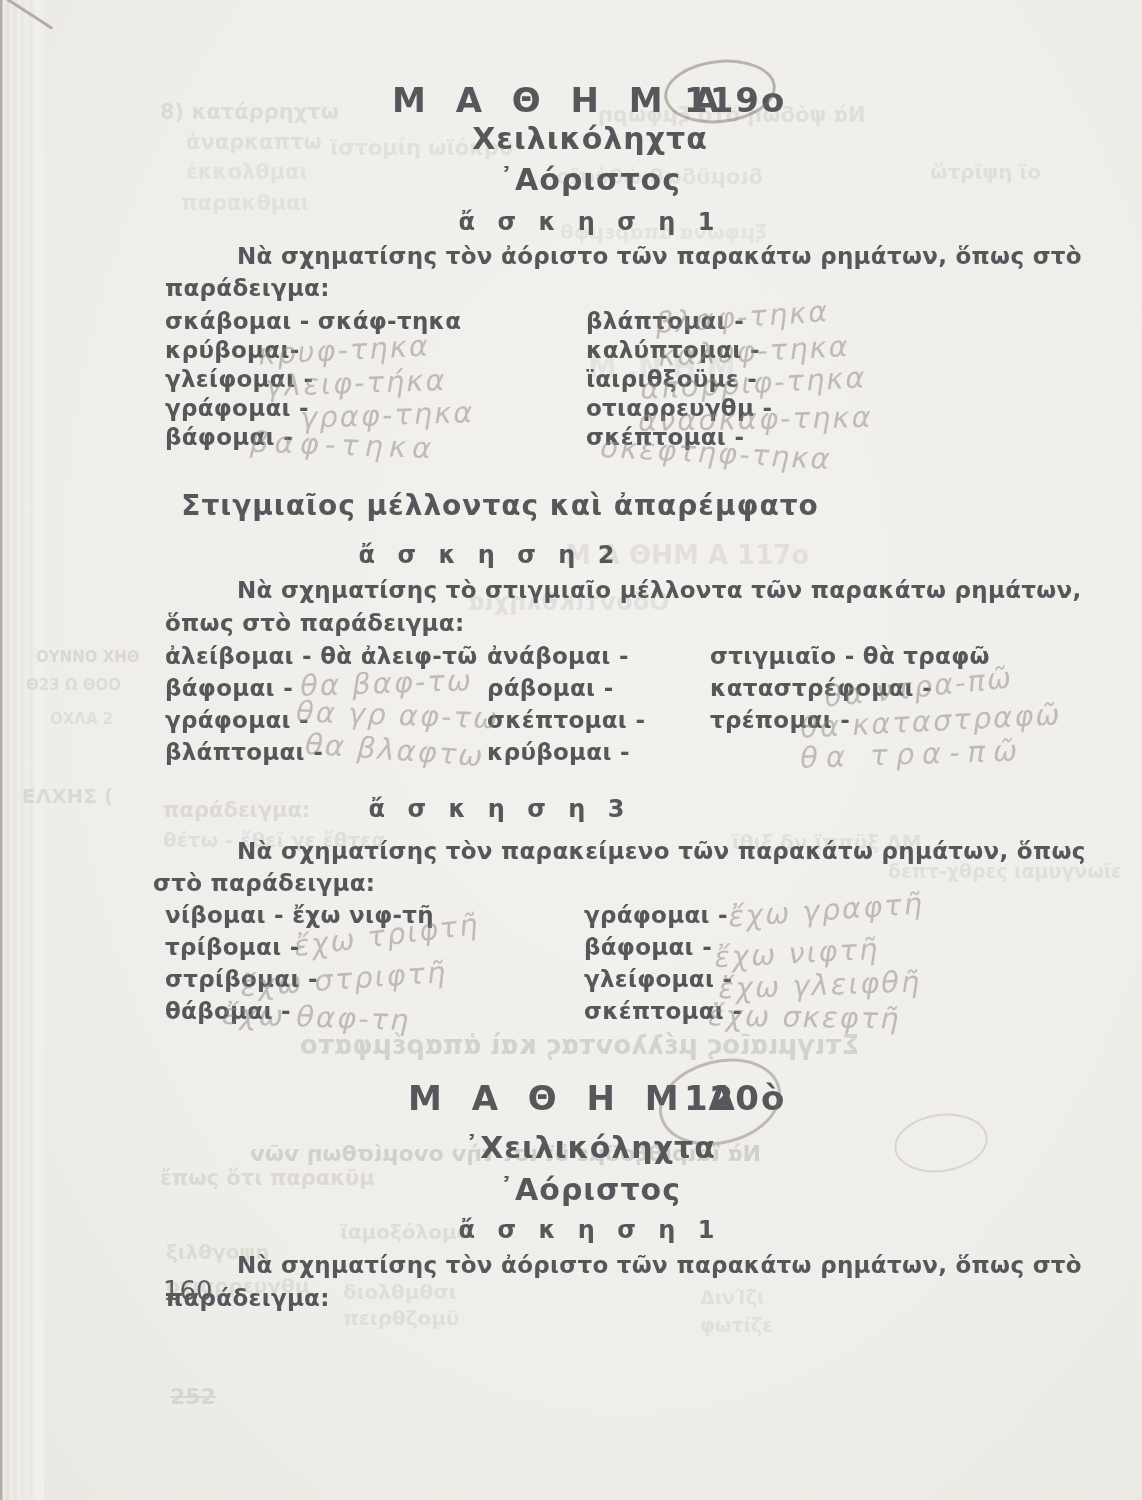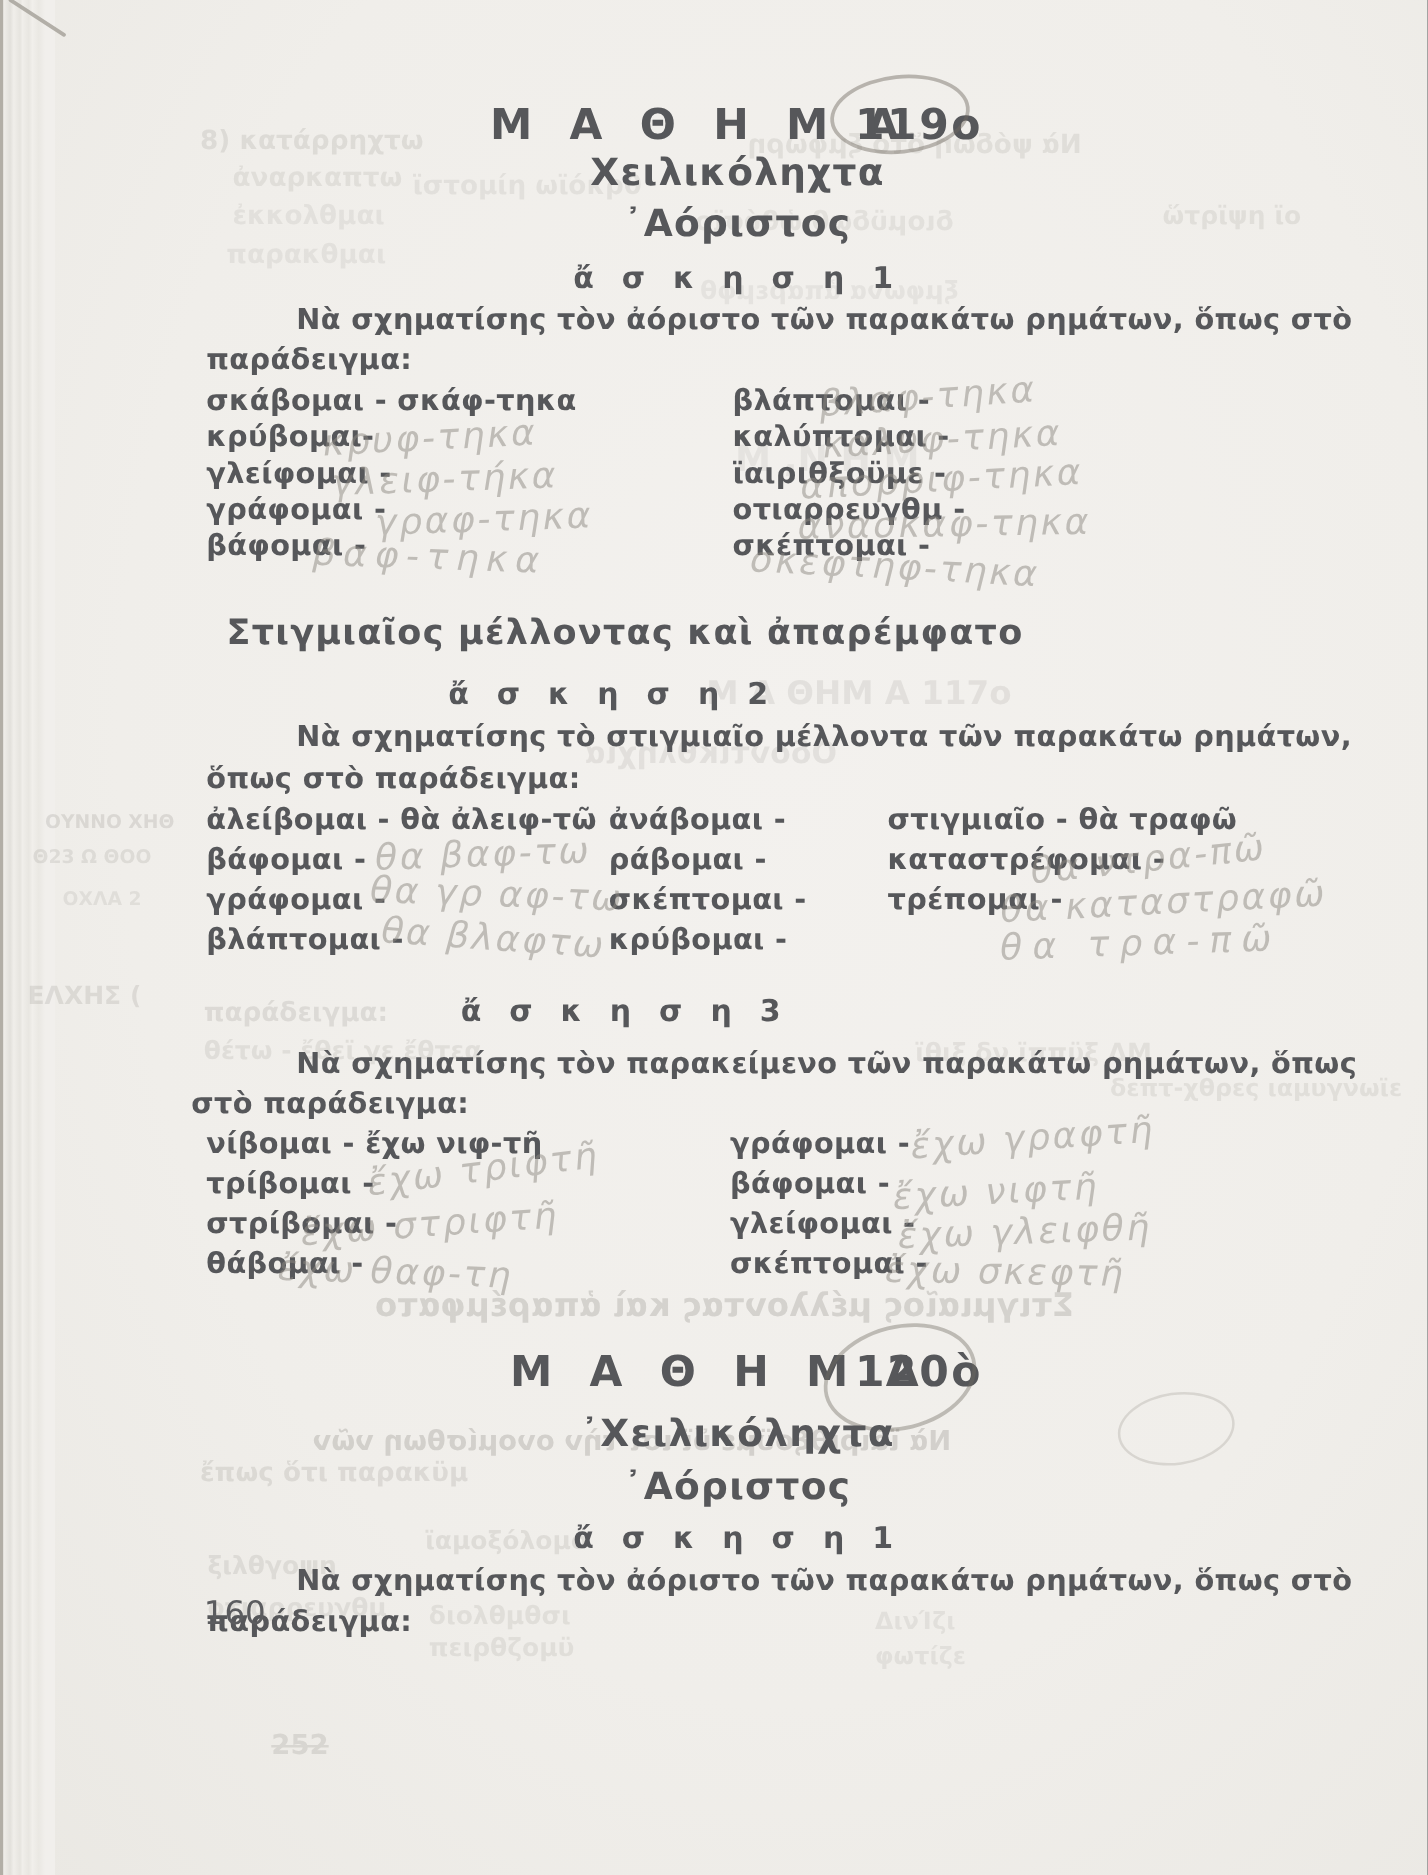--- a/index.html
+++ b/index.html
@@ -22,21 +22,21 @@
   .col32 div{height:32px;}
   .pagenum{position:absolute;font-size:26px;font-weight:400;color:#5b5c5f;}
   .hw{position:absolute;font-style:italic;font-weight:400;font-size:29px;letter-spacing:2px;
       color:#8e8a83;opacity:.5;white-space:nowrap;}
   .ghost{position:absolute;font-weight:700;color:#84817b;white-space:nowrap;}
   .mir{transform:scaleX(-1);}
   .circle{position:absolute;border-radius:50%;}
   .c1{left:664px;top:60px;width:106px;height:57px;border:3px solid rgba(112,107,97,.45);transform:rotate(-6deg);}
   .c2{left:658px;top:1060px;width:118px;height:78px;border:3px solid rgba(112,107,97,.4);transform:rotate(-14deg);}
   .c3{left:894px;top:1114px;width:90px;height:54px;border:2px solid rgba(120,115,105,.2);transform:rotate(-8deg);}
-  .strike{text-decoration:line-through;margin-left:47px;}
+  .strike{text-decoration:line-through;}
 </style>
 </head>
 <body>
 
 <div class="canvas">
   <div class="edge"></div>
   <div class="cornermark"></div>
 
   <div class="ghost" style="left:160px;top:100px;font-size:21px;opacity:.17">8) κατάρρηχτω</div>
   <div class="ghost" style="left:186px;top:130px;font-size:21px;opacity:.14">ἀναρκαπτω</div>

